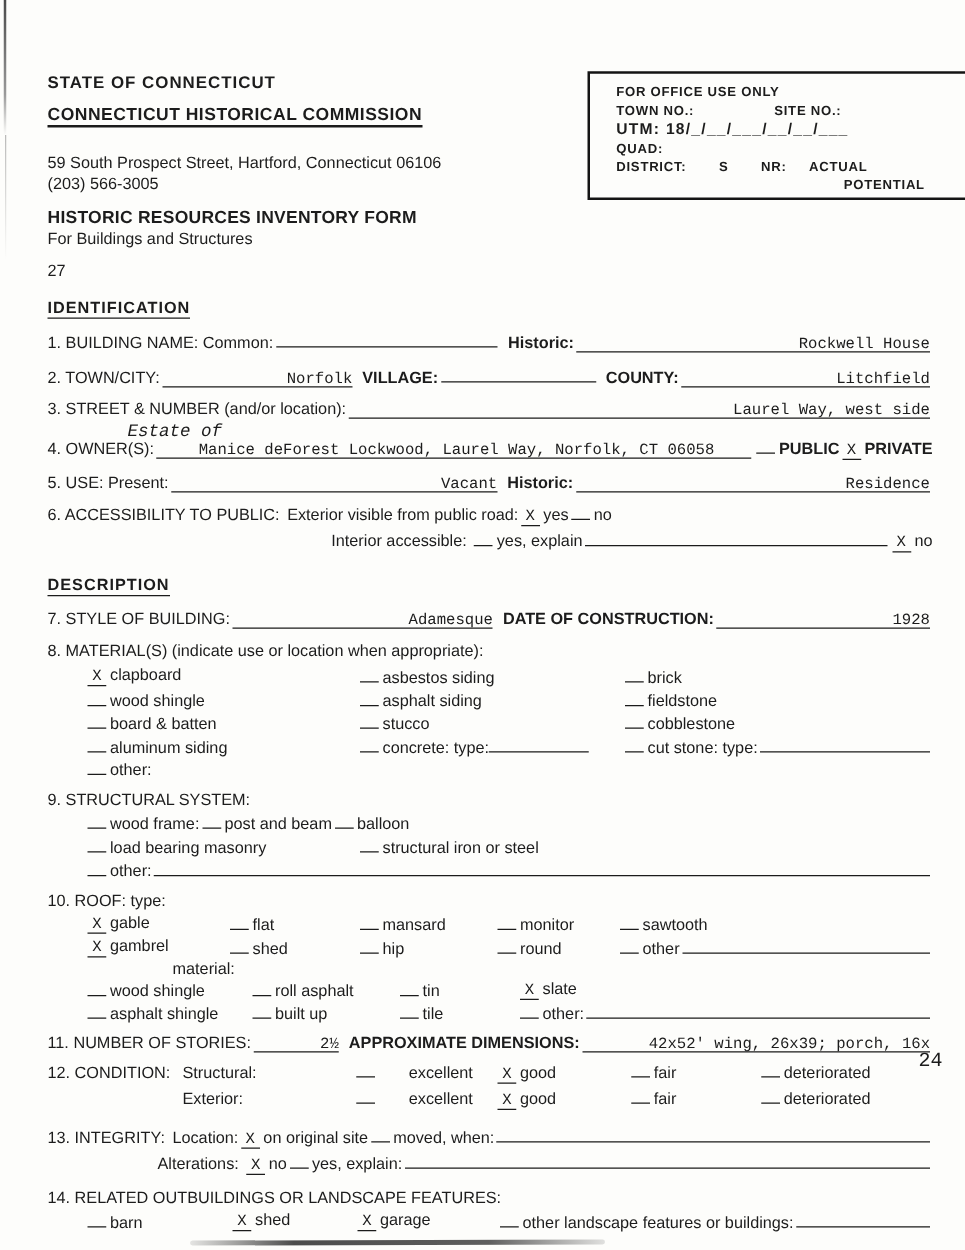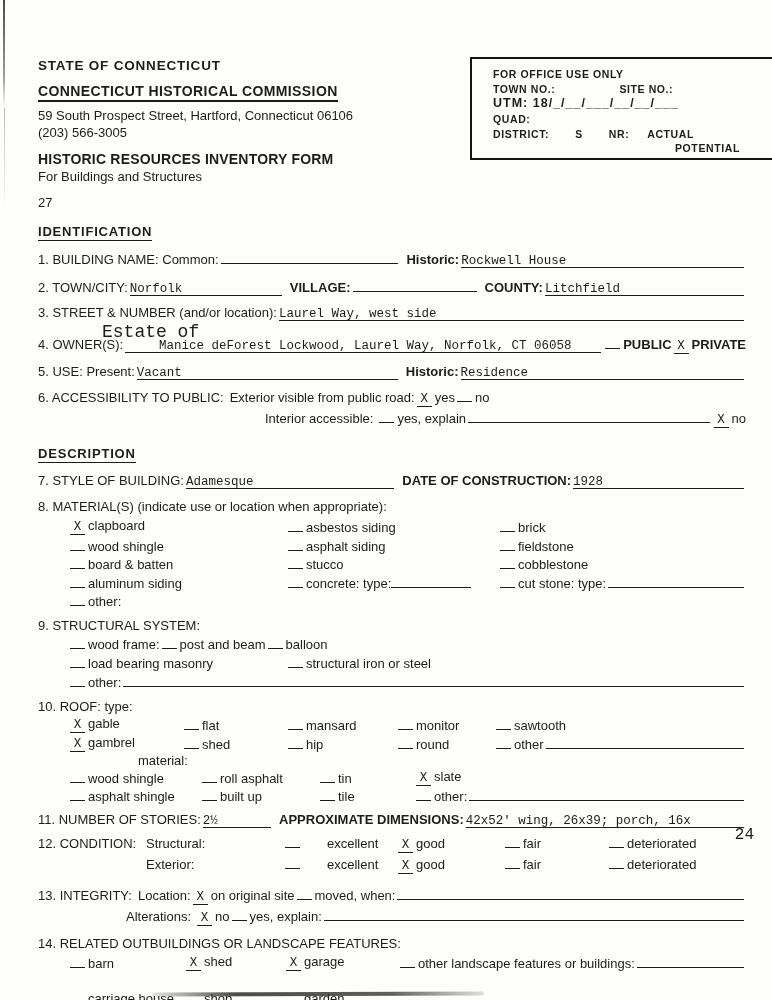--- a/index.html
+++ b/index.html
@@ -7,21 +7,21 @@
     position:relative; width:772px; height:1000px; margin:0 auto;
     background:#fdfdfb; color:#1c1c1c; overflow:hidden;
     font-family:"Liberation Sans", sans-serif; font-size:13px;
   }
   .content { position:absolute; left:38px; top:58px; width:708px; }
 
   
   .h-state { font-size:13.5px; letter-spacing:.8px; font-weight:700; }
   .h-comm  { display:inline-block; font-size:14px; font-weight:700; letter-spacing:.4px;
              border-bottom:2px solid #1b1b1b; padding-bottom:1px; margin-top:10px; }
-  .h-addr  { margin-top:6px; }
+  .h-addr  { margin-top:20px; }
   .h-phone { margin-top:2px; }
   .h-title { margin-top:11px; font-size:14px; font-weight:700; letter-spacing:.2px; }
   .h-sub   { margin-top:2px; }
   .h-page  { margin-top:11px; }
 
   
   .office {
     position:absolute; left:470px; top:57px; width:319px; height:103px;
     border:2px solid #141414; background:#fdfdfb; box-sizing:border-box;
     padding:9px 8px 0 21px; font-weight:700; font-size:10.5px; letter-spacing:.6px;
@@ -36,21 +36,21 @@
   
   .sec { display:inline-block; font-weight:700; letter-spacing:.8px;
          border-bottom:1.7px solid #1b1b1b; padding-bottom:1px; }
 
   
   .row { display:flex; align-items:baseline; }
   .b { font-weight:700; }
   .uline { display:inline-block; border-bottom:1.3px solid #1b1b1b; text-align:center;
            padding:0 2px 0px 2px; }
   .fill { flex:1 1 auto; border-bottom:1.3px solid #1b1b1b; height:13px; margin:0 2px;
-          text-align:left; font-family:"Liberation Mono","DejaVu Sans Mono",monospace;
+          text-align:right; font-family:"Liberation Mono","DejaVu Sans Mono",monospace;
           font-size:12.5px; min-width:20px; }
   .mk { font-family:"Liberation Mono","DejaVu Sans Mono",monospace; font-size:12.5px;
         display:inline-block; min-width:15px; height:13px; line-height:13px;
         border-bottom:1.3px solid #1b1b1b; text-align:center; margin:0 3px 0 2px; }
   .g6 { margin-left:6px; }
 
   
   .grid3 { display:grid; grid-template-columns:218px 212px 1fr; margin-left:30px; row-gap:1.5px; }
   .grid5 { display:grid; grid-template-columns:114px 104px 110px 98px 1fr; margin-left:30px; row-gap:1.5px; }
   .grid4m { display:grid; grid-template-columns:132px 118px 96px 1fr; margin-left:30px; row-gap:1.5px; }
@@ -60,22 +60,22 @@
   
   .cond-head { width:108px; flex:none; }
   .cond-sub  { width:137px; flex:none; }
   .ccell { display:flex; align-items:baseline; flex:none; }
   .ccell.c1 { width:113px;gap:24px; } .ccell.c2 { width:107px; } .ccell.c3 { width:104px; }
 
   
   .mt6{margin-top:6px}.mt8{margin-top:8px}.mt9{margin-top:9px}.mt10{margin-top:10px}
   .mt12{margin-top:12px}.mt14{margin-top:14px}.mt18{margin-top:18px}
 
-  .estate { font-family:"Liberation Mono","DejaVu Sans Mono",monospace; font-size:18px;
-            margin:6px 0 -3px 64px; line-height:11px; }
+  .estate { font-family:"Liberation Mono","DejaVu Sans Mono",monospace; font-size:14px;
+            margin:6px 0 -3px 64px; line-height:11px;font-style:italic; }
 
   
   .edge-left { position:absolute; left:3px; top:0; width:2px; height:108px;
                background:linear-gradient(#4a4a4a,#9a9a9a 70%,rgba(150,150,150,0)); }
   .edge-left2 { position:absolute; left:4px; top:108px; width:1px; height:100px;
                 background:linear-gradient(rgba(120,120,120,.5),rgba(160,160,160,0)); }
   .smudge { position:absolute; left:152px; top:992px; width:332px; height:4px; border-radius:2px;
             transform:rotate(-.15deg);
             background:linear-gradient(90deg,rgba(90,90,90,.15),rgba(45,45,45,.85) 25%,rgba(55,55,55,.8) 72%,rgba(110,110,110,.2)); }
 </style>

